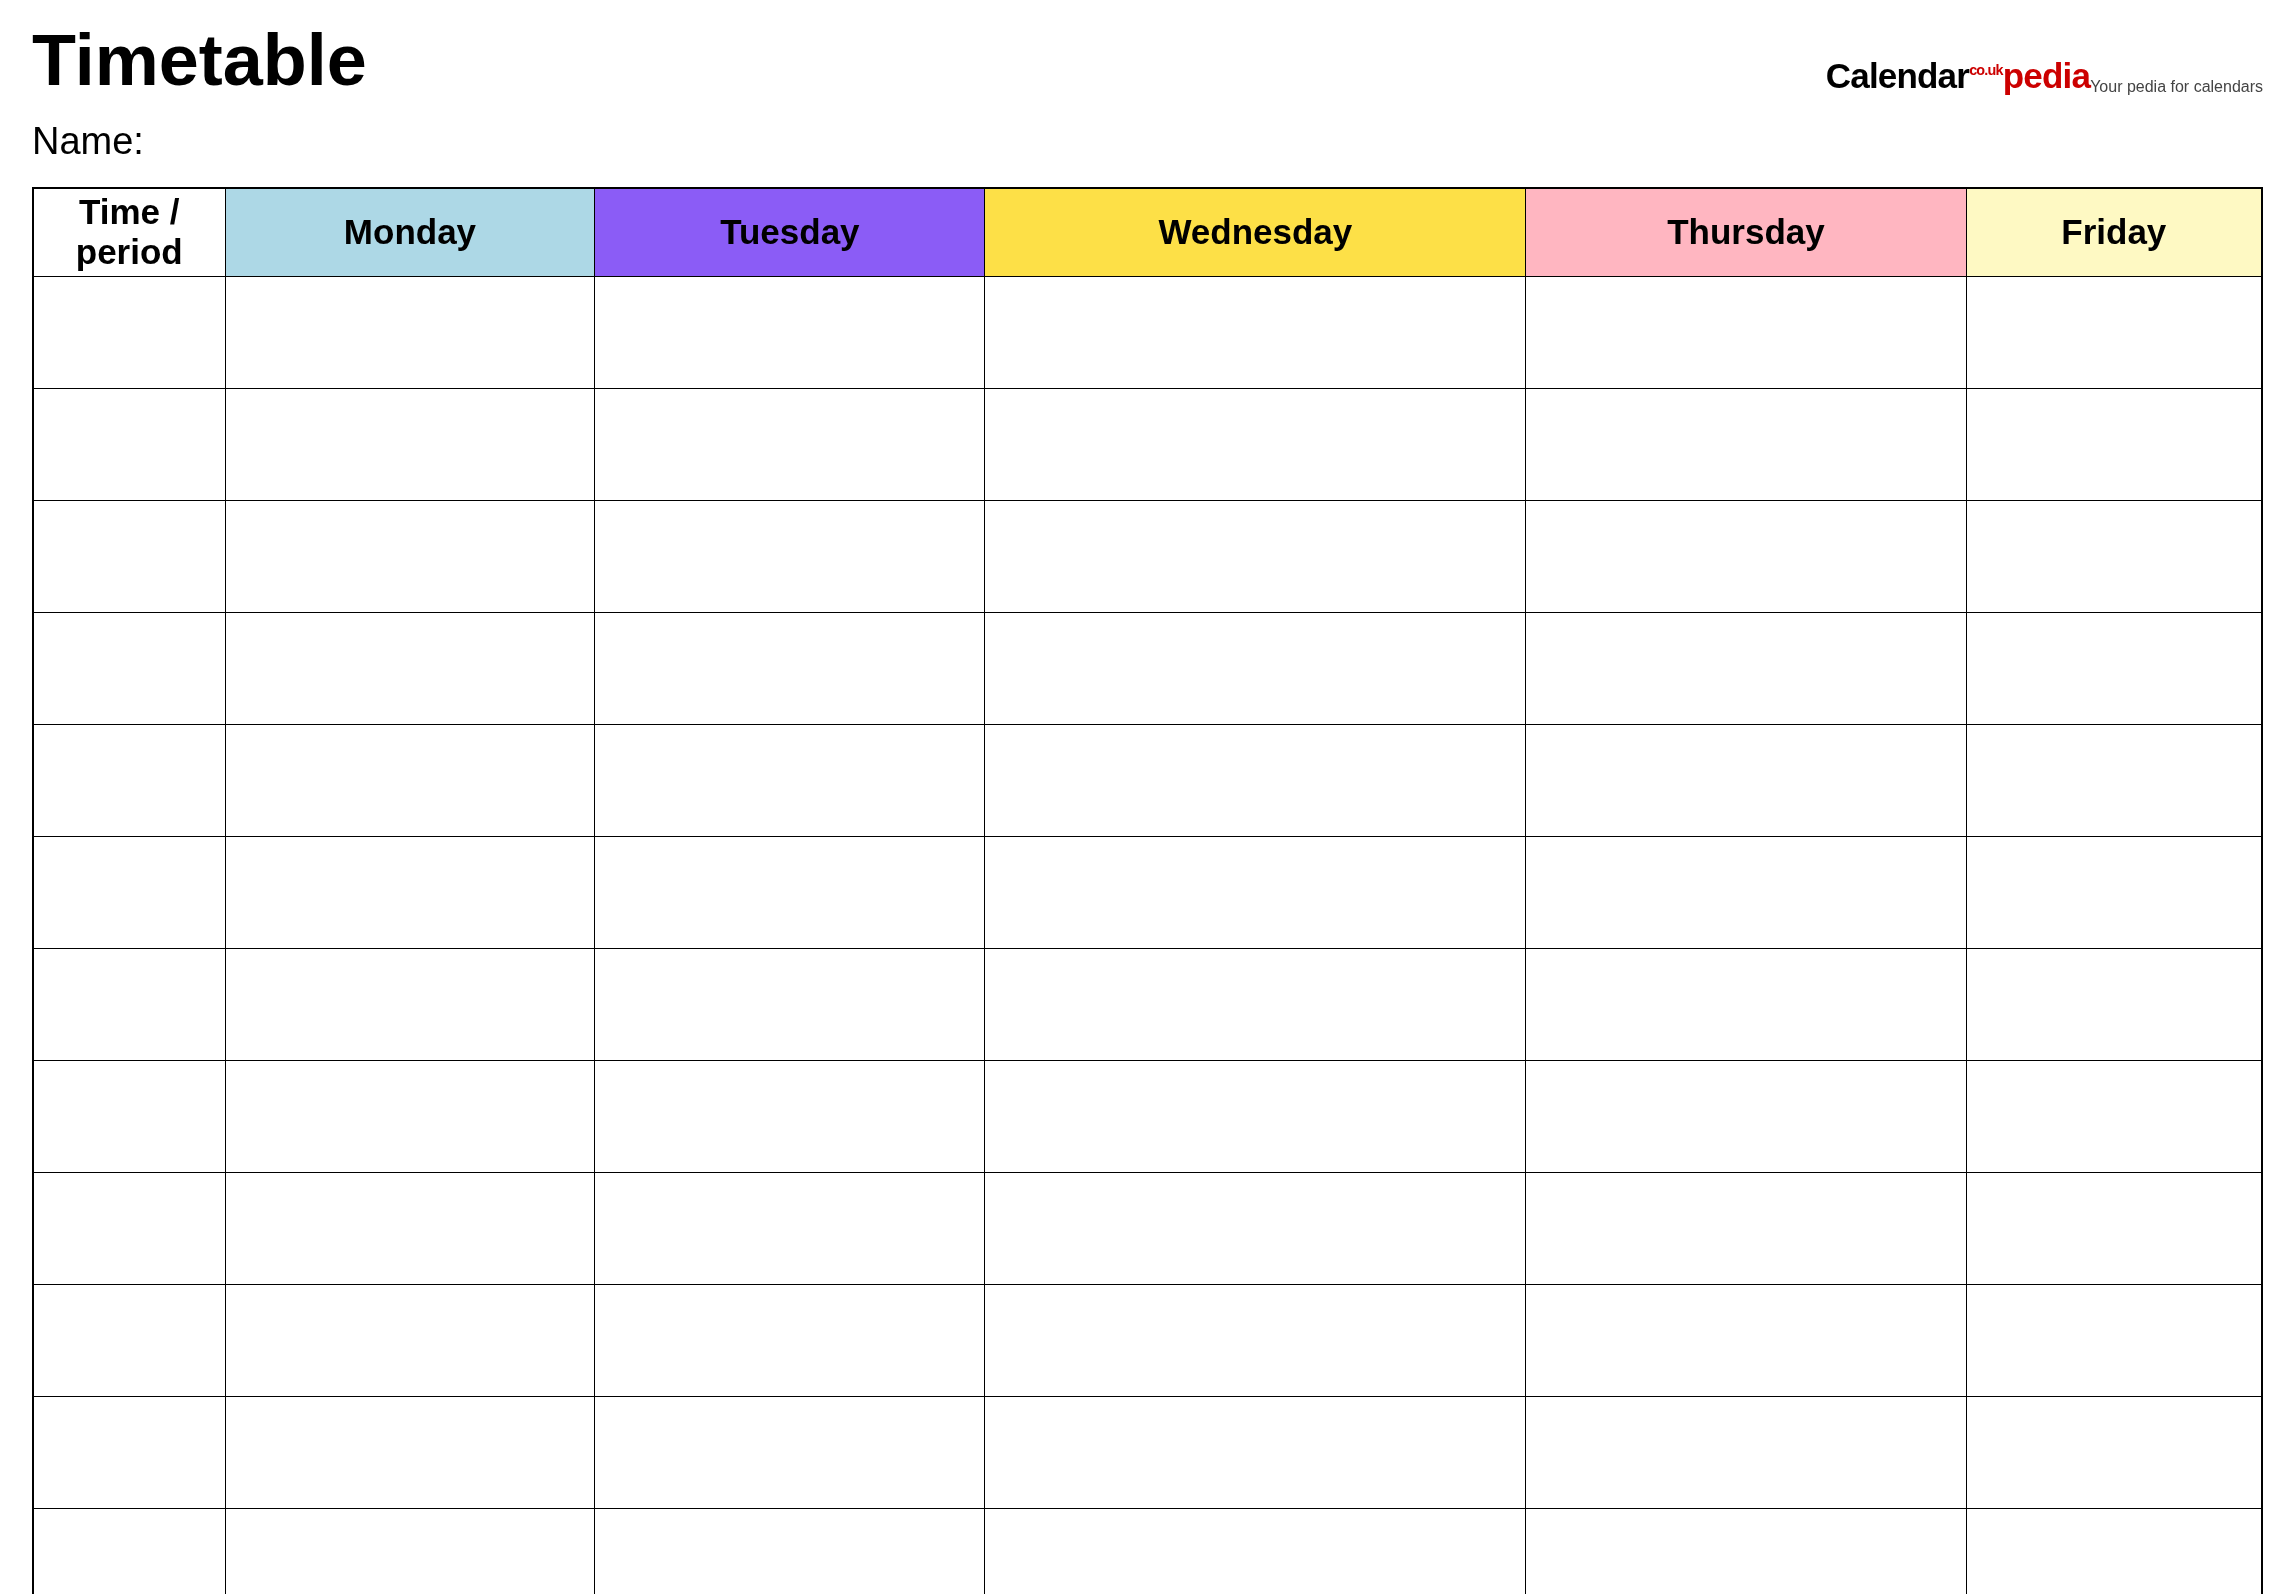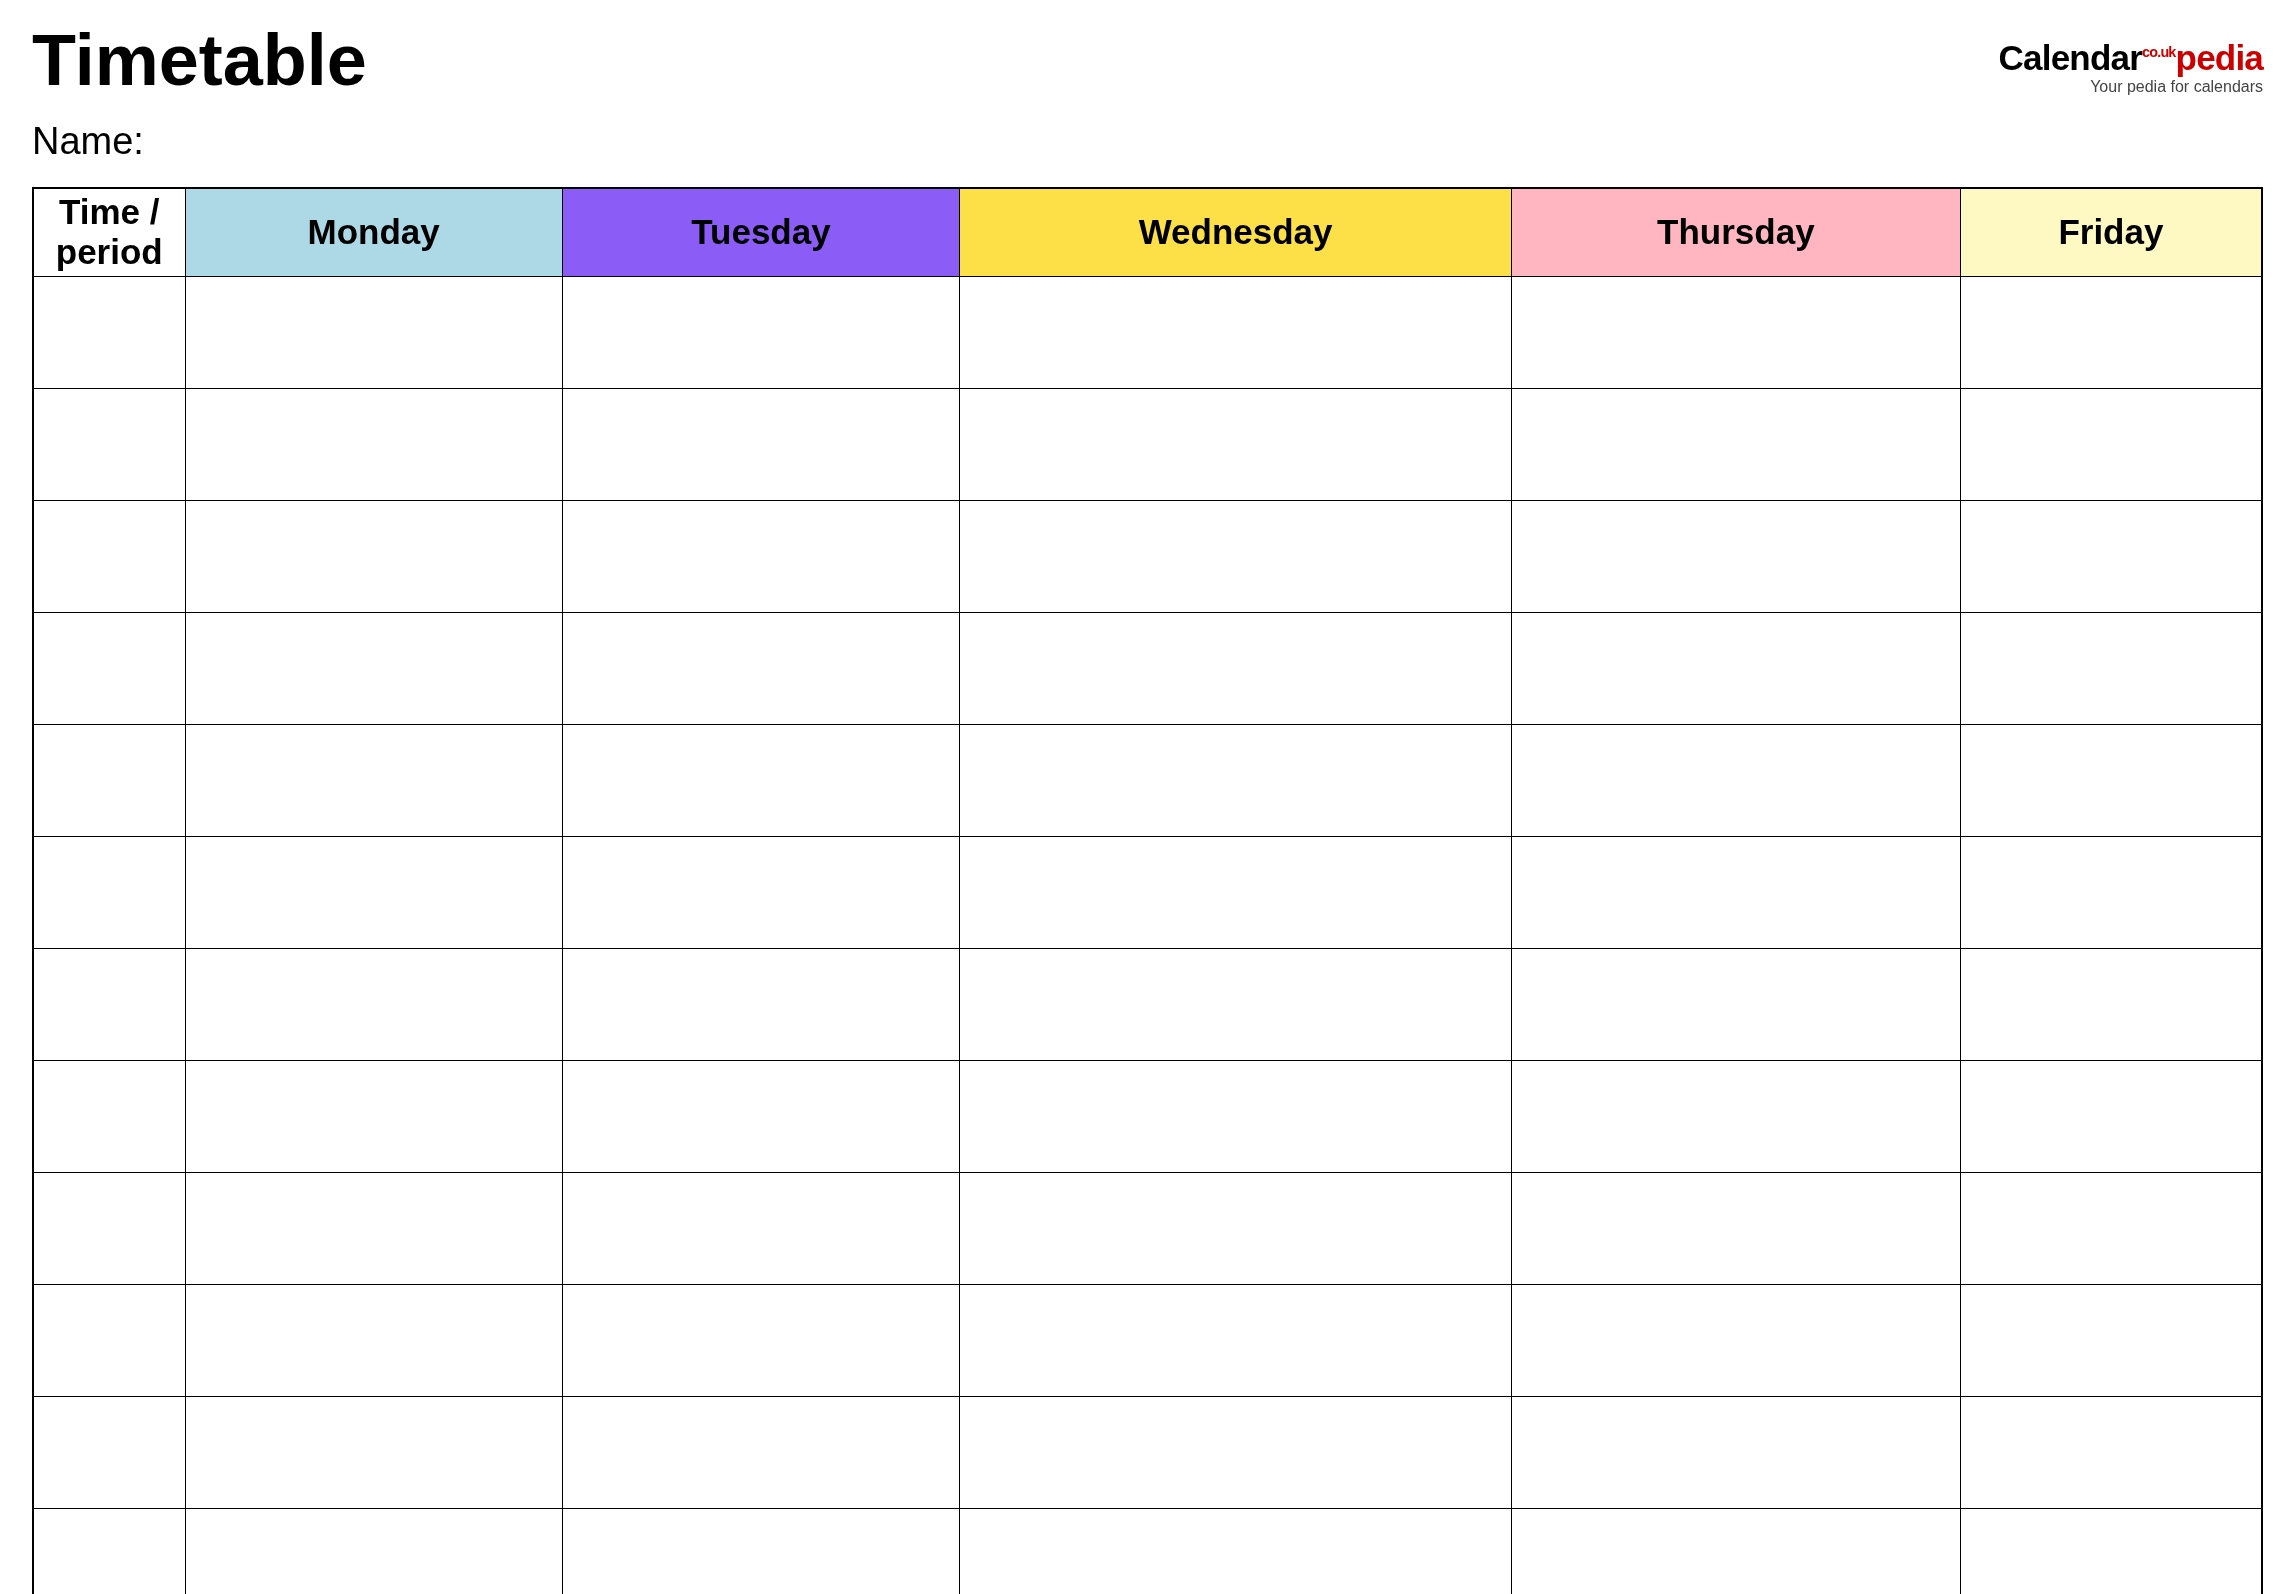--- a/index.html
+++ b/index.html
@@ -25,21 +25,20 @@
 
     .title {
       font-size: 72px;
       font-weight: 900;
       color: #000000;
       line-height: 1;
     }
 
     .logo-container {
       display: flex;
-      flex-direction: column;
       align-items: flex-end;
       margin-top: 8px;
     }
 
     .name-row {
       font-size: 38px;
       font-weight: normal;
       margin-bottom: 24px;
       color: #000000;
     }
@@ -63,21 +62,21 @@
       height: 88px;
       vertical-align: middle;
     }
 
     .timetable tbody td {
       height: 112px;
       vertical-align: top;
     }
 
     .col-time {
-      width: 152px;
+      width: 192px;
       background: #ffffff;
       color: #000000;
     }
 
     .col-monday {
       background: #add8e6;
       color: #000000;
     }
 
     .col-tuesday {

